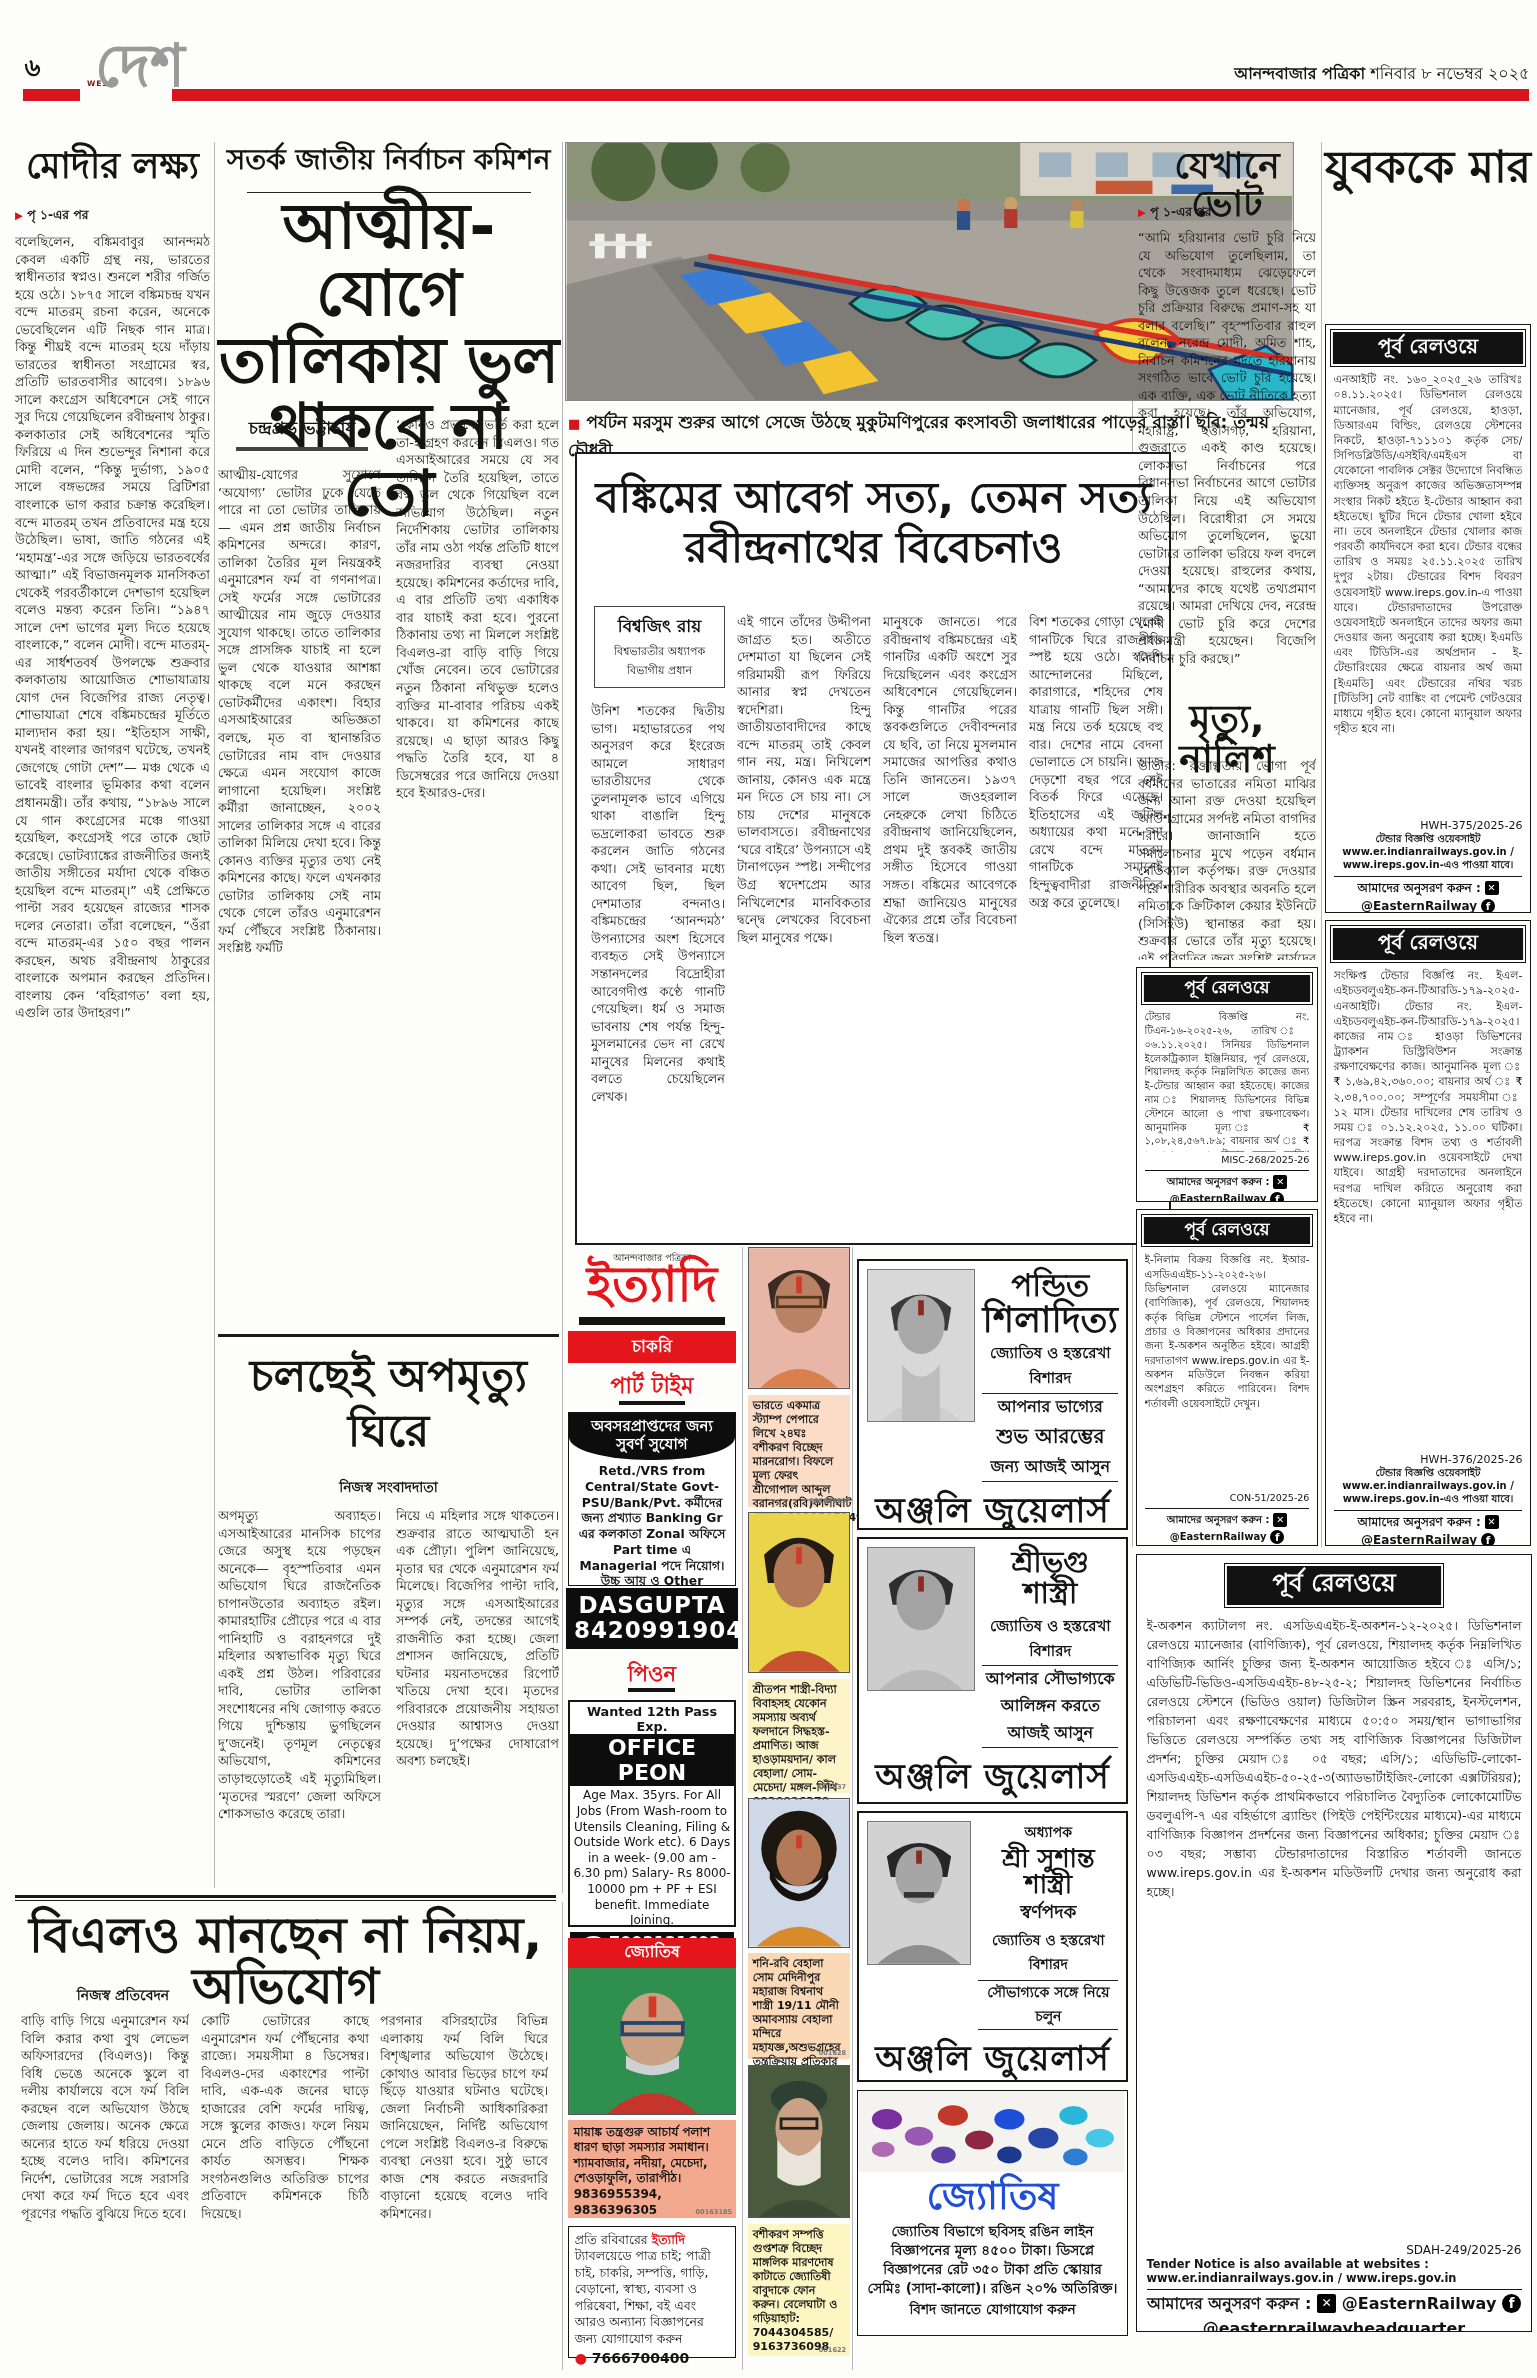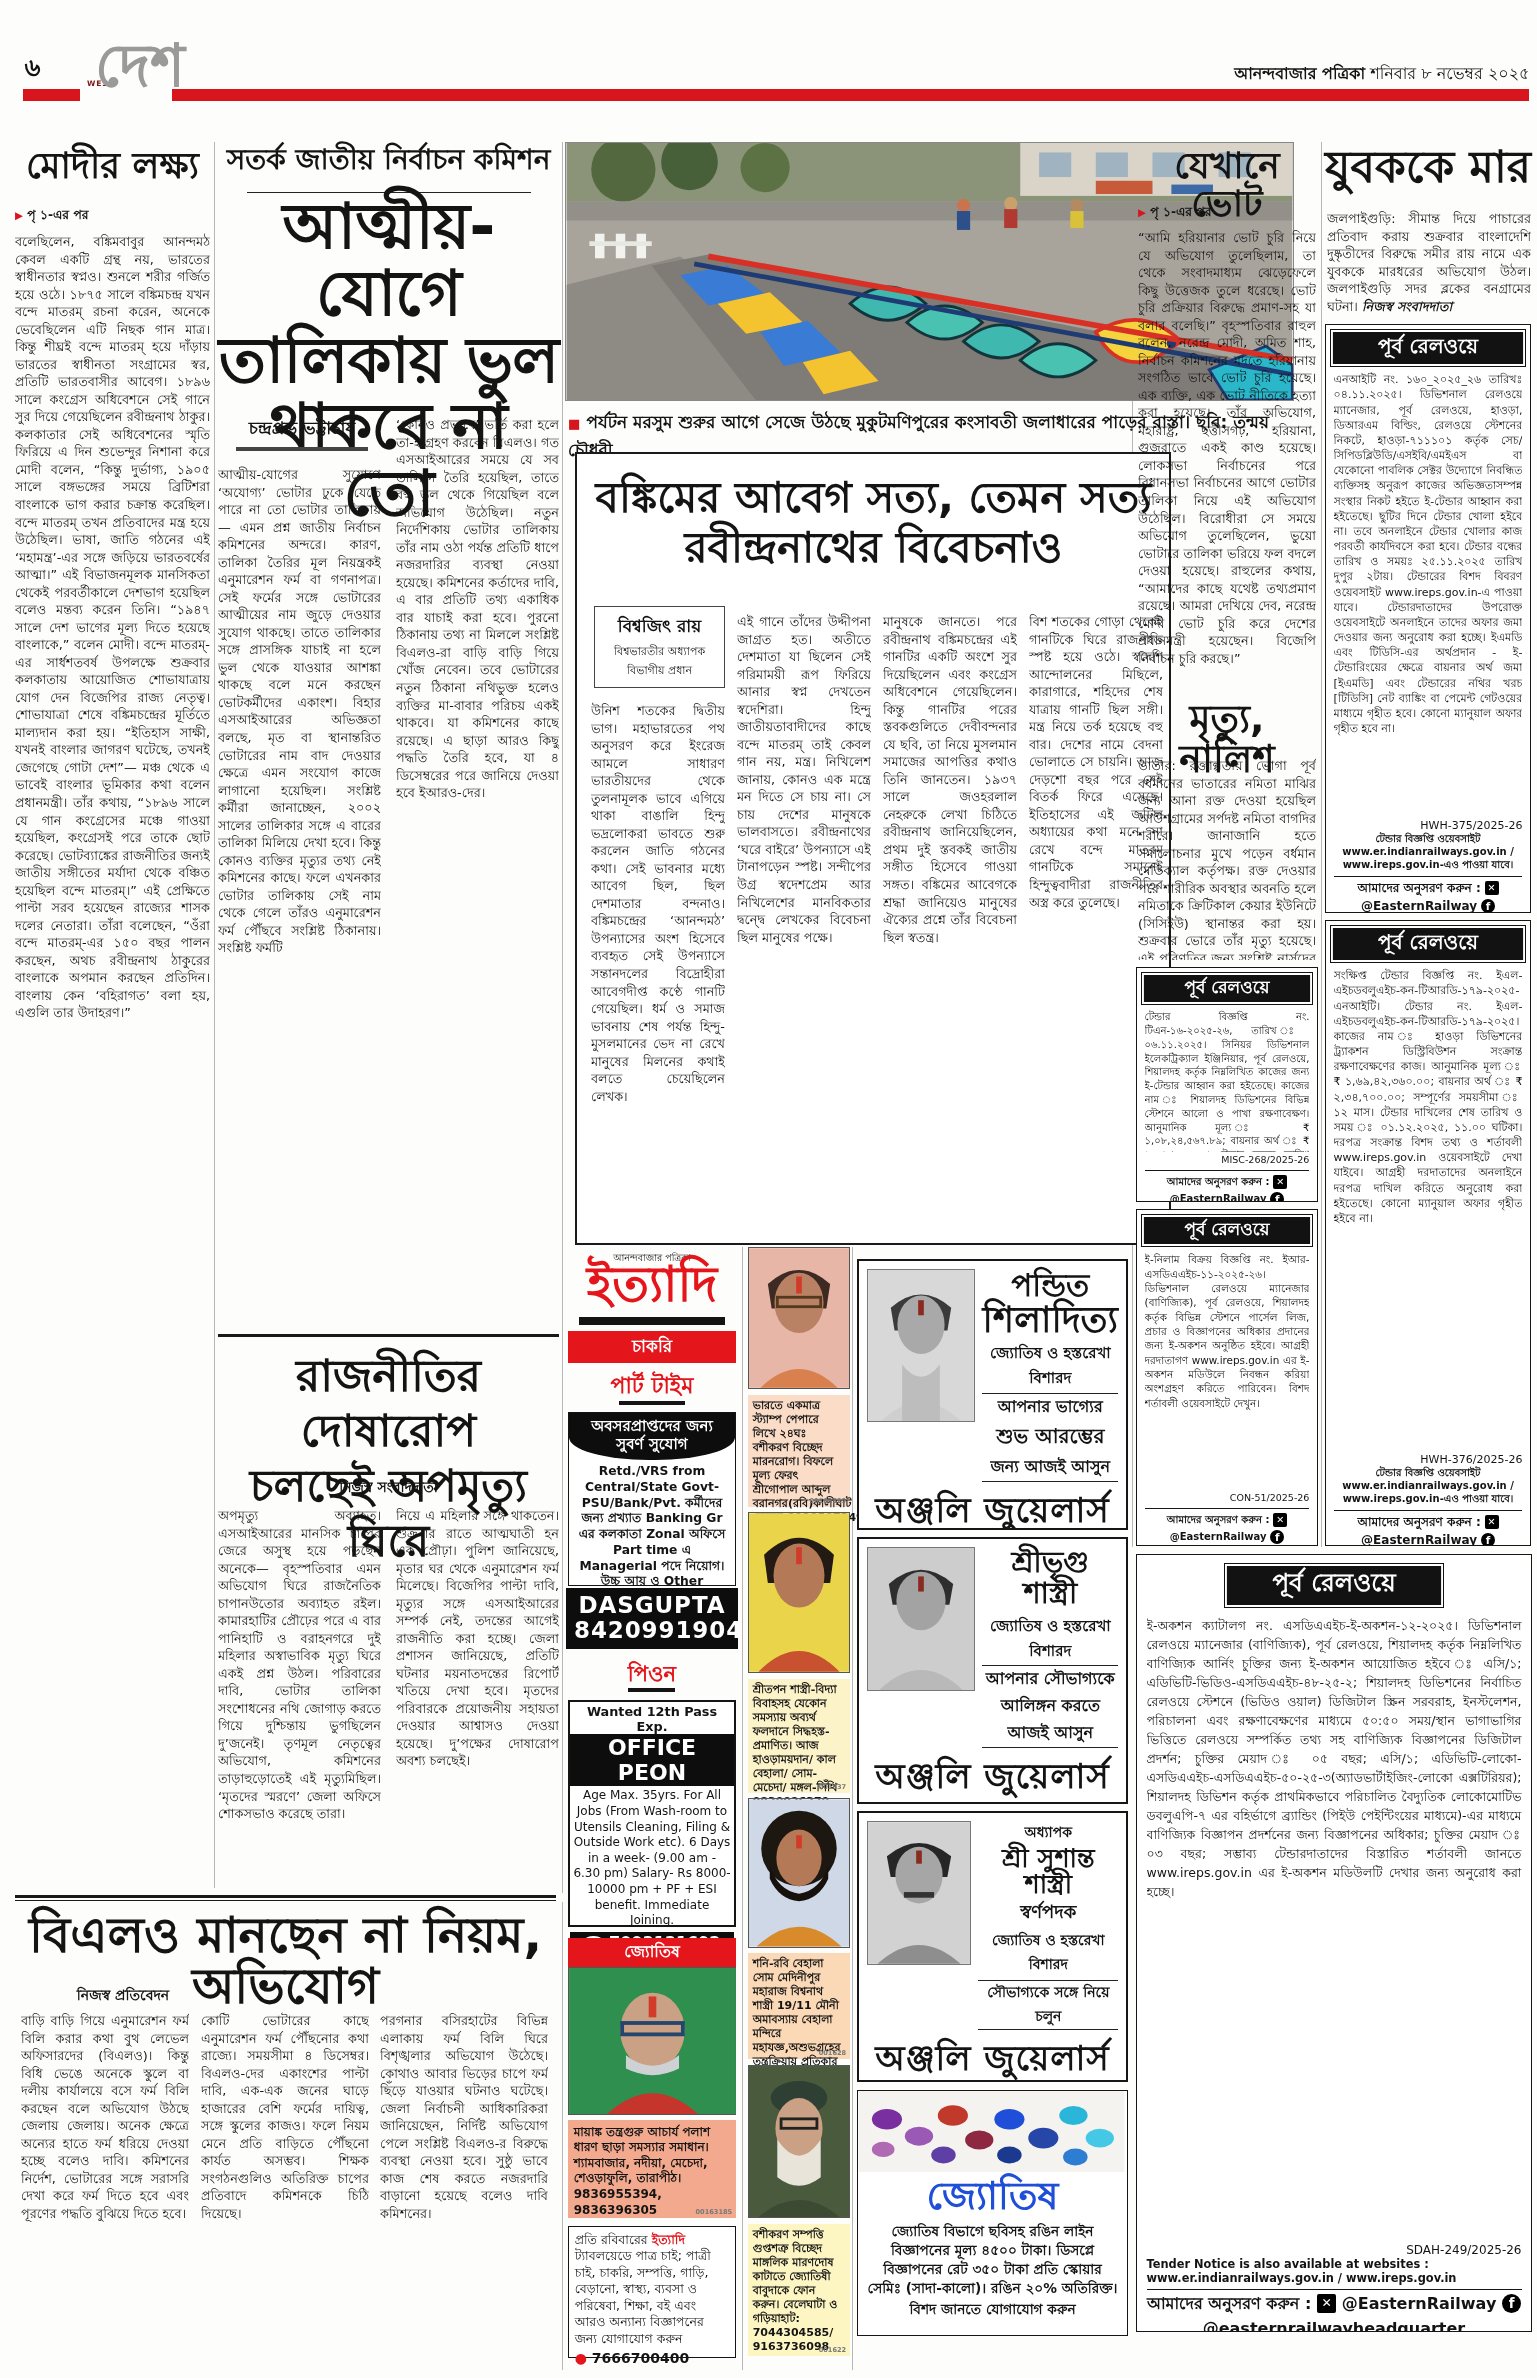--- a/index.html
+++ b/index.html
@@ -158,21 +158,20 @@
     <div class="follow" style="font-size:10px;">
       <span>আমাদের অনুসরণ করুন :</span>
       <span class="xicon">✕</span>
       <span>@EasternRailway</span>
       <span class="fbicon">f</span>
 
     </div>
   </div>
 
   <div class="abs sec-head center" style="left:1325px;top:144px;width:206px;font-size:44px;">যুবককে মার</div>
-  <div class="abs bt just" style="left:1327px;top:210px;width:204px;height:106px;overflow:hidden;"><span>জলপাইগুড়ি: সীমান্ত দিয়ে পাচারের প্রতিবাদ করায় শুক্রবার বাংলাদেশি দুষ্কৃতীদের বিরুদ্ধে সমীর রায় নামে এক যুবককে মারধরের অভিযোগ উঠল। জলপাইগুড়ি সদর ব্লকের বনগ্রামের ঘটনা।</span> <span class="sig">নিজস্ব সংবাদদাতা</span></div>
 
   <div class="rwbox" style="left:1325px;top:324px;width:206px;height:589px;">
     <div class="rwhead">পূর্ব রেলওয়ে</div>
     <div class="rwbody" style="height:445px;overflow:hidden;">এনআইটি নং. ১৬০_২০২৫_২৬ তারিখঃ ০৪.১১.২০২৫। ডিভিশনাল রেলওয়ে ম্যানেজার, পূর্ব রেলওয়ে, হাওড়া, ডিআরএম বিল্ডিং, রেলওয়ে স্টেশনের নিকটে, হাওড়া-৭১১১০১ কর্তৃক সেচ/সিপিডব্লিউডি/এসইবি/এমইএস বা যেকোনো পাবলিক সেক্টর উদ্যোগে নিবন্ধিত ব্যক্তিসহ অনুরূপ কাজের অভিজ্ঞতাসম্পন্ন সংস্থার নিকট হইতে ই-টেন্ডার আহ্বান করা হইতেছে। ছুটির দিনে টেন্ডার খোলা হইবে না। তবে অনলাইনে টেন্ডার খোলার কাজ পরবর্তী কার্যদিবসে করা হবে। টেন্ডার বন্ধের তারিখ ও সময়ঃ ২৫.১১.২০২৫ তারিখ দুপুর ২টায়। টেন্ডারের বিশদ বিবরণ ওয়েবসাইট www.ireps.gov.in-এ পাওয়া যাবে। টেন্ডারদাতাদের উপরোক্ত ওয়েবসাইটে অনলাইনে তাদের অফার জমা দেওয়ার জন্য অনুরোধ করা হচ্ছে। ইএমডি এবং টিডিসি-এর অর্থপ্রদান - ই-টেন্ডারিংয়ের ক্ষেত্রে বায়নার অর্থ জমা [ইএমডি] এবং টেন্ডারের নথির খরচ [টিডিসি] নেট ব্যাঙ্কিং বা পেমেন্ট গেটওয়ের মাধ্যমে গৃহীত হবে। কোনো ম্যানুয়াল অফার গৃহীত হবে না।</div>
     <div class="rwid">HWH-375/2025-26</div>
     <div class="center bold" style="font-size:10px;line-height:1.3;">টেন্ডার বিজ্ঞপ্তি ওয়েবসাইট www.er.indianrailways.gov.in / www.ireps.gov.in-এও পাওয়া যাবে।</div>
     <div class="follow">
       <span>আমাদের অনুসরণ করুন :</span>
       <span class="xicon">✕</span>
       <span>@EasternRailway</span>
@@ -203,21 +202,20 @@
       <span>আমাদের অনুসরণ করুন :</span>
       <span class="xicon" style="width:19px;height:19px;font-size:12.3px;">✕</span>
       <span>@EasternRailway</span>
       <span class="fbicon" style="width:19px;height:19px;font-size:13.2px;">f</span>
       <span>@easternrailwayheadquarter</span>
     </div>
   </div>
 
   <div class="hrule" style="left:218px;top:1334px;width:341px;height:2.8px;"></div>
   <div class="abs sec-head center" style="left:218px;top:1348px;width:341px;font-size:44px;line-height:1.25;">
-    <div>রাজনীতির দোষারোপ</div>
     <div>চলছেই অপমৃত্যু ঘিরে</div>
   </div>
   <div class="abs byline" style="left:218px;top:1476px;width:341px;font-size:14px;">নিজস্ব সংবাদদাতা</div>
   <div class="abs bt just" style="left:218px;top:1507px;width:163px;height:379px;overflow:hidden;">অপমৃত্যু অব্যাহত। এসআইআরের মানসিক চাপের জেরে অসুস্থ হয়ে পড়ছেন অনেকে— বৃহস্পতিবার এমন অভিযোগ ঘিরে রাজনৈতিক চাপানউতোর অব্যাহত রইল। কামারহাটির প্রৌঢ়ের পরে এ বার পানিহাটি ও বরাহনগরে দুই মহিলার অস্বাভাবিক মৃত্যু ঘিরে একই প্রশ্ন উঠল। পরিবারের দাবি, ভোটার তালিকা সংশোধনের নথি জোগাড় করতে গিয়ে দুশ্চিন্তায় ভুগছিলেন দু’জনেই। তৃণমূল নেতৃত্বের অভিযোগ, কমিশনের তাড়াহুড়োতেই এই মৃত্যুমিছিল। ‘মৃতদের স্মরণে’ জেলা অফিসে শোকসভাও করেছে তারা।</div>
   <div class="abs bt just" style="left:396px;top:1507px;width:163px;height:379px;overflow:hidden;">নিয়ে এ মহিলার সঙ্গে থাকতেন। শুক্রবার রাতে আত্মঘাতী হন এক প্রৌঢ়া। পুলিশ জানিয়েছে, মৃতার ঘর থেকে এনুমারেশন ফর্ম মিলেছে। বিজেপির পাল্টা দাবি, মৃত্যুর সঙ্গে এসআইআরের সম্পর্ক নেই, তদন্তের আগেই রাজনীতি করা হচ্ছে। জেলা প্রশাসন জানিয়েছে, প্রতিটি ঘটনার ময়নাতদন্তের রিপোর্ট খতিয়ে দেখা হবে। মৃতদের পরিবারকে প্রয়োজনীয় সহায়তা দেওয়ার আশ্বাসও দেওয়া হয়েছে। দু’পক্ষের দোষারোপ অবশ্য চলছেই।</div>
 
   <div class="hrule" style="left:15px;top:1895px;width:541px;height:2.8px;"></div>
   <div class="hrule" style="left:15px;top:1900px;width:541px;height:0.9px;"></div>
   <div class="abs sec-head center" style="left:15px;top:1910px;width:541px;font-size:49px;">বিএলও মানছেন না নিয়ম, অভিযোগ</div>
   <div class="abs byline" style="left:38px;top:1984px;width:170px;font-size:14px;">নিজস্ব প্রতিবেদন</div>

